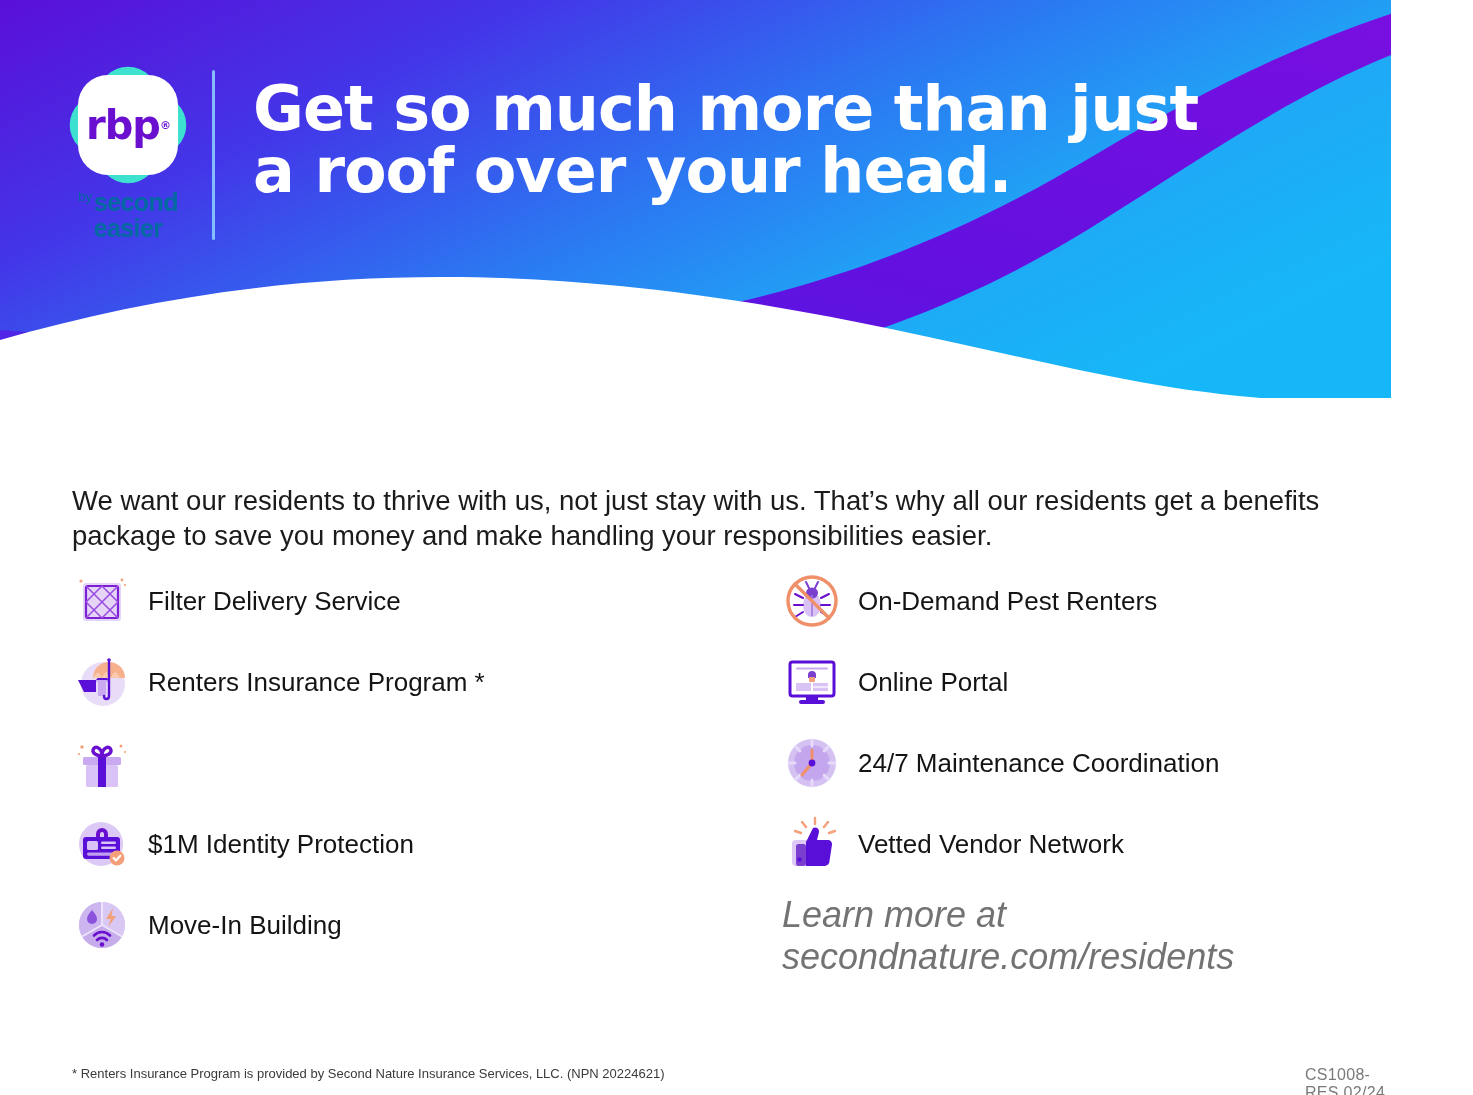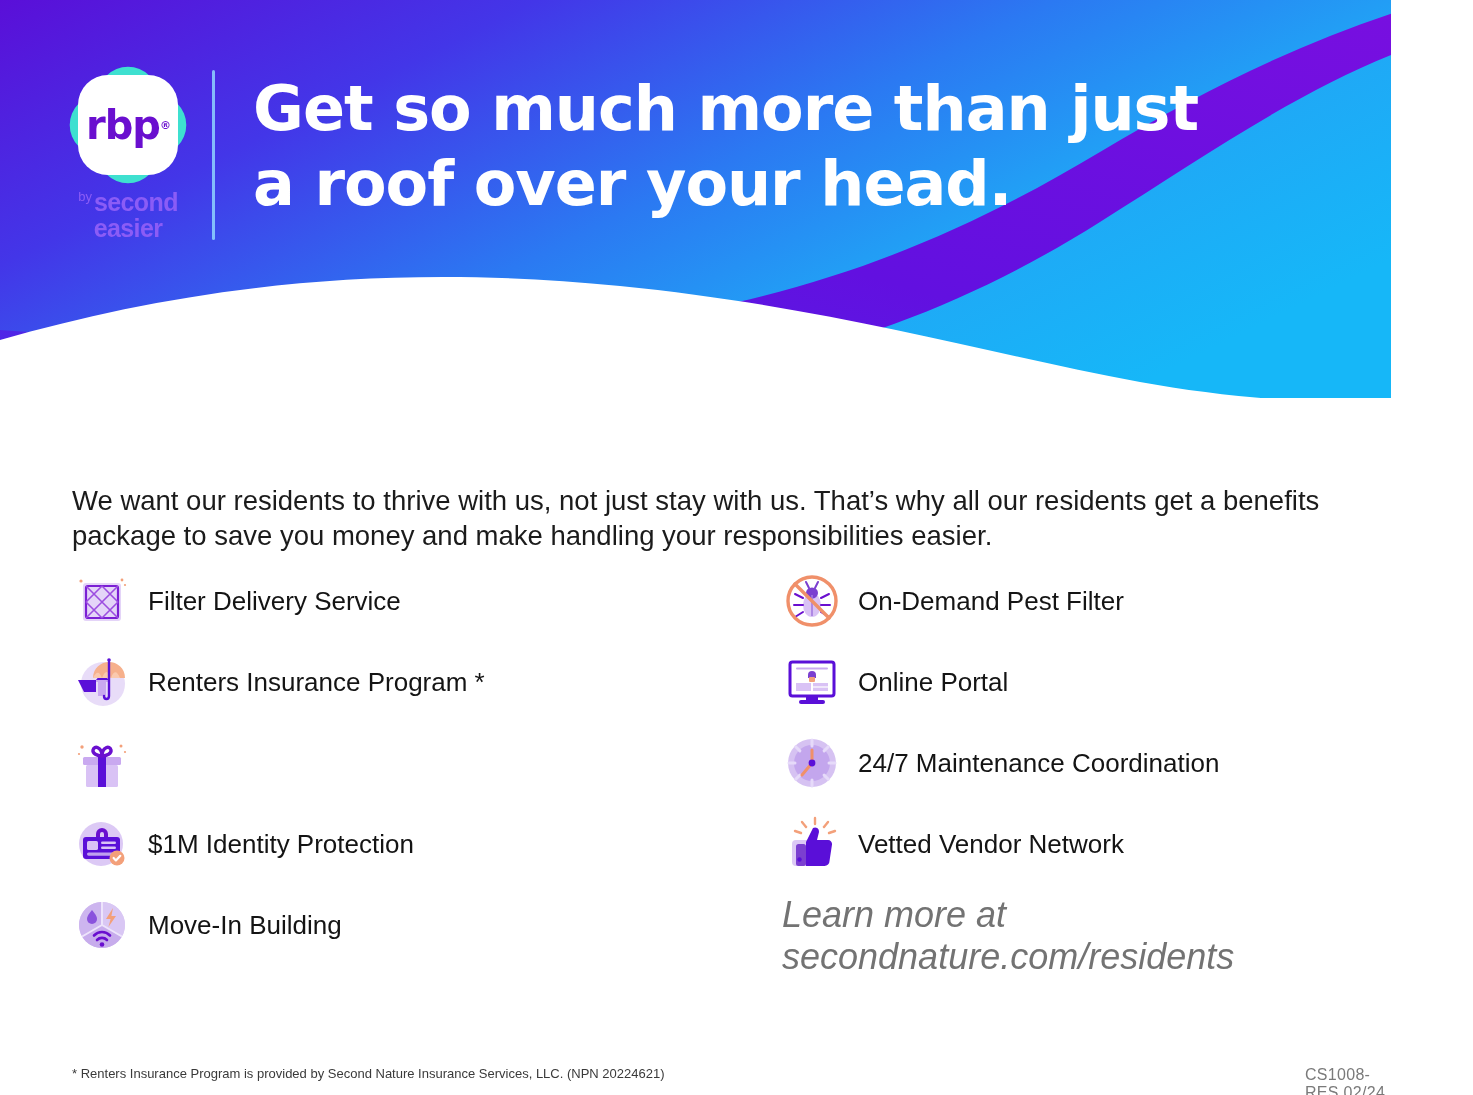--- a/index.html
+++ b/index.html
@@ -22,31 +22,31 @@
   .logo-block{position:absolute;left:58px;top:66px;width:140px;height:175px;}
   .logo-mark{position:relative;width:118px;height:118px;margin:0 auto;}
   .logo-mark .sq{position:absolute;left:9px;top:9px;width:100px;height:100px;border-radius:30px;}
   .logo-mark .sq.teal{background:#3ee0d0;transform:rotate(45deg);}
   .logo-mark .sq.white{background:#ffffff;}
   .logo-rbp{position:absolute;left:0;top:0;width:118px;height:118px;
     display:flex;align-items:center;justify-content:center;
     color:#6A0FCF;font-weight:bold;font-size:40px;letter-spacing:-1px;
     font-family:"DejaVu Sans",sans-serif;}
   .logo-rbp sup{font-size:11px;vertical-align:super;}
-  .logo-by{margin-top:6px;text-align:center;color:#8b5cf6;line-height:1.02;}
+  .logo-by{margin-top:6px;text-align:center;color:#0369a1;line-height:1.02;}
   .logo-by .by{font-size:13px;font-weight:normal;display:inline-block;vertical-align:top;margin-right:2px;}
   .logo-by .sn{font-size:25px;font-weight:bold;letter-spacing:-0.6px;display:inline-block;}
   .logo-by .sn2{font-size:25px;font-weight:bold;letter-spacing:-0.6px;display:block;}
 
   .divider{position:absolute;left:212px;top:70px;width:3px;height:170px;background:#8fd3ff;opacity:.85;border-radius:2px;}
 
   .headline{position:absolute;left:253px;top:78px;color:#ffffff;
     font-family:"DejaVu Sans",sans-serif;letter-spacing:-1px;line-height:1.0;}
   .headline .l1{font-size:62px;font-weight:700;display:block;}
-  .headline .l2{font-size:62px;font-weight:700;display:block;margin-top:13px;}
+  .headline .l2{font-size:62px;font-weight:700;display:block;}
 
   
   .lede{position:absolute;left:72px;top:455px;width:1300px;
     font-size:27.5px;line-height:1.3;color:#1b1b1b;font-weight:400;}
 
   .cols{position:absolute;left:72px;top:560px;width:1340px;}
   .col{position:absolute;top:0;}
   .col.left{left:0;width:700px;}
   .col.right{left:710px;width:640px;}
 
@@ -239,21 +239,21 @@
                 <path d="M21,41 L13,46"></path>
               <path d="M39,27 L47,23"></path>
                 <path d="M39,34 L48,34"></path>
                 <path d="M39,41 L47,46"></path>
             </g>
             <path d="M30,24 L30,45" stroke="#A47AE0" stroke-width="1.6"></path>
             <circle cx="30" cy="30" r="24" fill="none" stroke="#F0906A" stroke-width="3.4"></circle>
             <path d="M13,13 L47,47" stroke="#F0906A" stroke-width="3.4" stroke-linecap="round"></path>
           </svg>
         </span>
-        <span class="lbl">On-Demand Pest Filter</span>
+        <span class="lbl">On-Demand Pest Renters</span>
       </div>
 
       <div class="item">
         <span class="ico">
           <svg width="60" height="60" viewBox="0 0 60 60">
             <rect x="8" y="10" width="44" height="34" rx="2.5" fill="none" stroke="#5A0FD8" stroke-width="3"></rect>
             <rect x="12" y="14" width="36" height="26" fill="#ffffff"></rect>
             <rect x="14" y="15.5" width="32" height="2" rx="1" fill="#C9A9F0"></rect>
             <path d="M26,23 a4,4 0 0 1 8,0 v3 h-8 Z" fill="#7B3FD0"></path>
             <rect x="27" y="25" width="6" height="5" rx="1" fill="#F3A07A"></rect>

